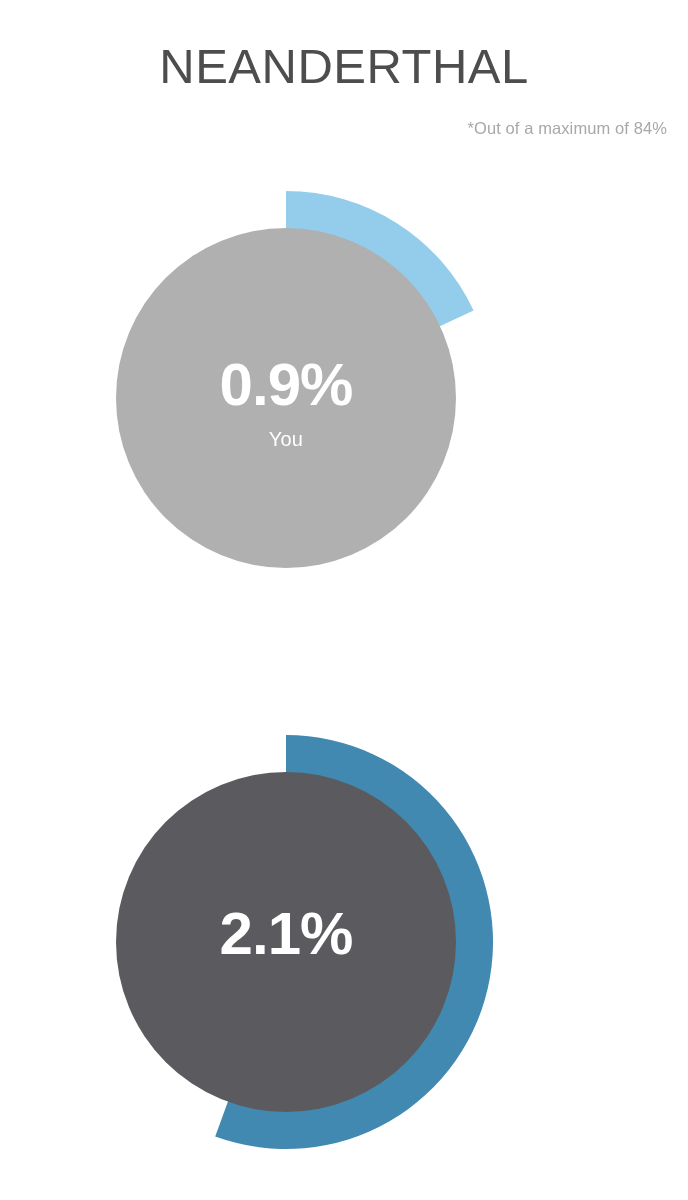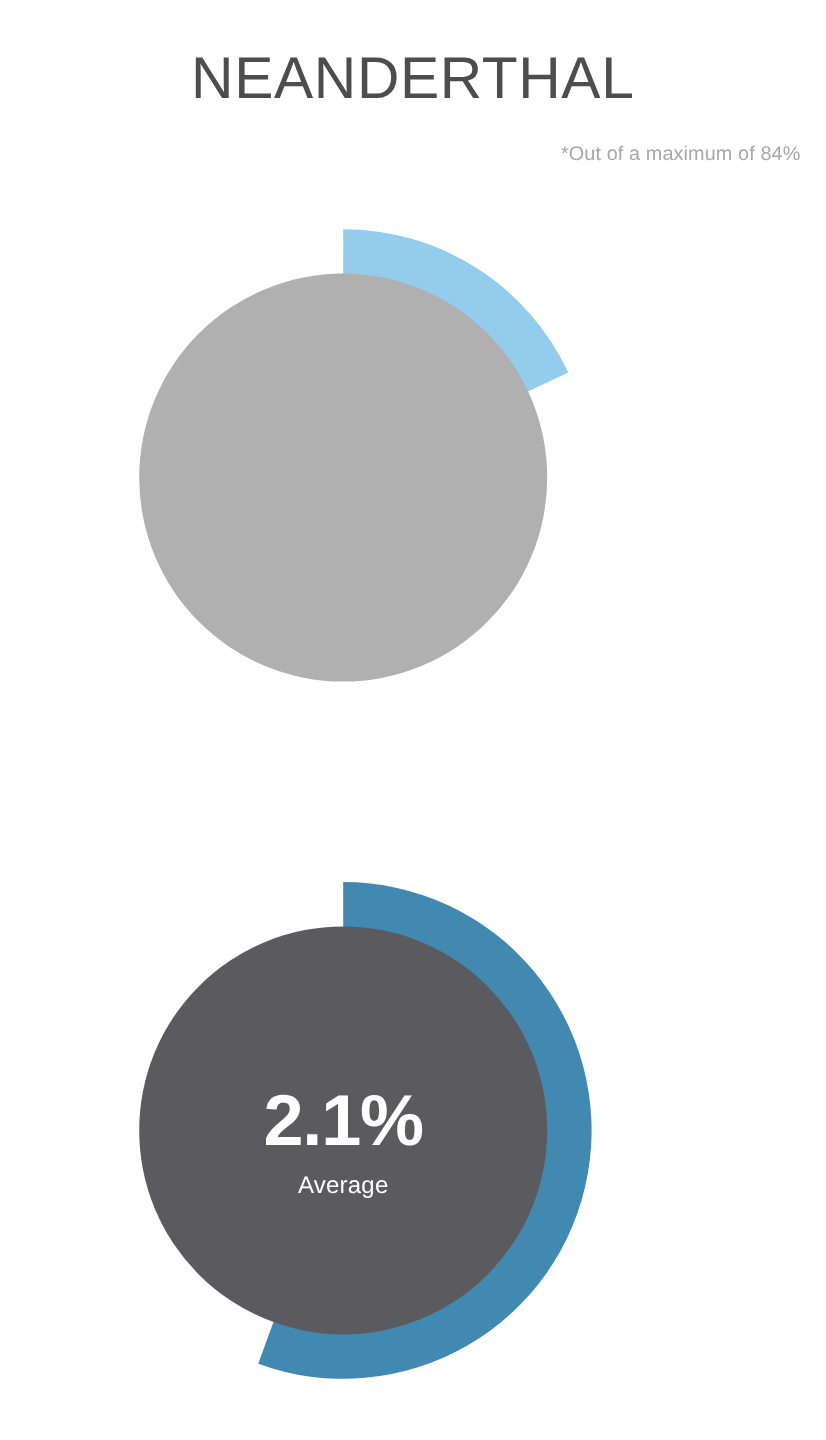--- a/index.html
+++ b/index.html
@@ -108,26 +108,29 @@
   <div class="header">
     <div class="title">NEANDERTHAL</div>
     <div class="subtitle">*Out of a maximum of 84%</div>
   </div>
 
   <div class="gauge" id="gauge-you">
     <svg class="gauge-svg" viewBox="0 0 420 420">
       <path id="arc-you" fill="#93cdeb" d="M 210 3 A 207 207 0 0 1 397.60571191658653 122.51801981967522 L 354.1029381388273 142.80369638322878 A 159 159 0 0 0 210 51 Z"></path>
       <circle id="disc-you" cx="210" cy="210" r="170" fill="#b0b0b0"></circle>
     </svg>
+    <div class="gauge-label-wrap">
+      <div class="gauge-value">0.9%</div>
+      <div class="gauge-name">You</div>
+    </div>
   </div>
 
   <div class="gauge" id="gauge-average">
     <svg class="gauge-svg" viewBox="0 0 420 420">
       <path id="arc-average" fill="#4189b0" d="M 210 3 A 207 207 0 1 1 139.20183033158656 404.51637250268305 L 155.6187972112187 359.41112670495943 A 159 159 0 1 0 210 51 Z"></path>
       <circle id="disc-average" cx="210" cy="210" r="170" fill="#5b5b5f"></circle>
     </svg>
     <div class="gauge-label-wrap">
       <div class="gauge-value">2.1%</div>
-      <div class="gauge-name">Average</div>
     </div>
   </div>
 
 </div>
 
 </body></html>

